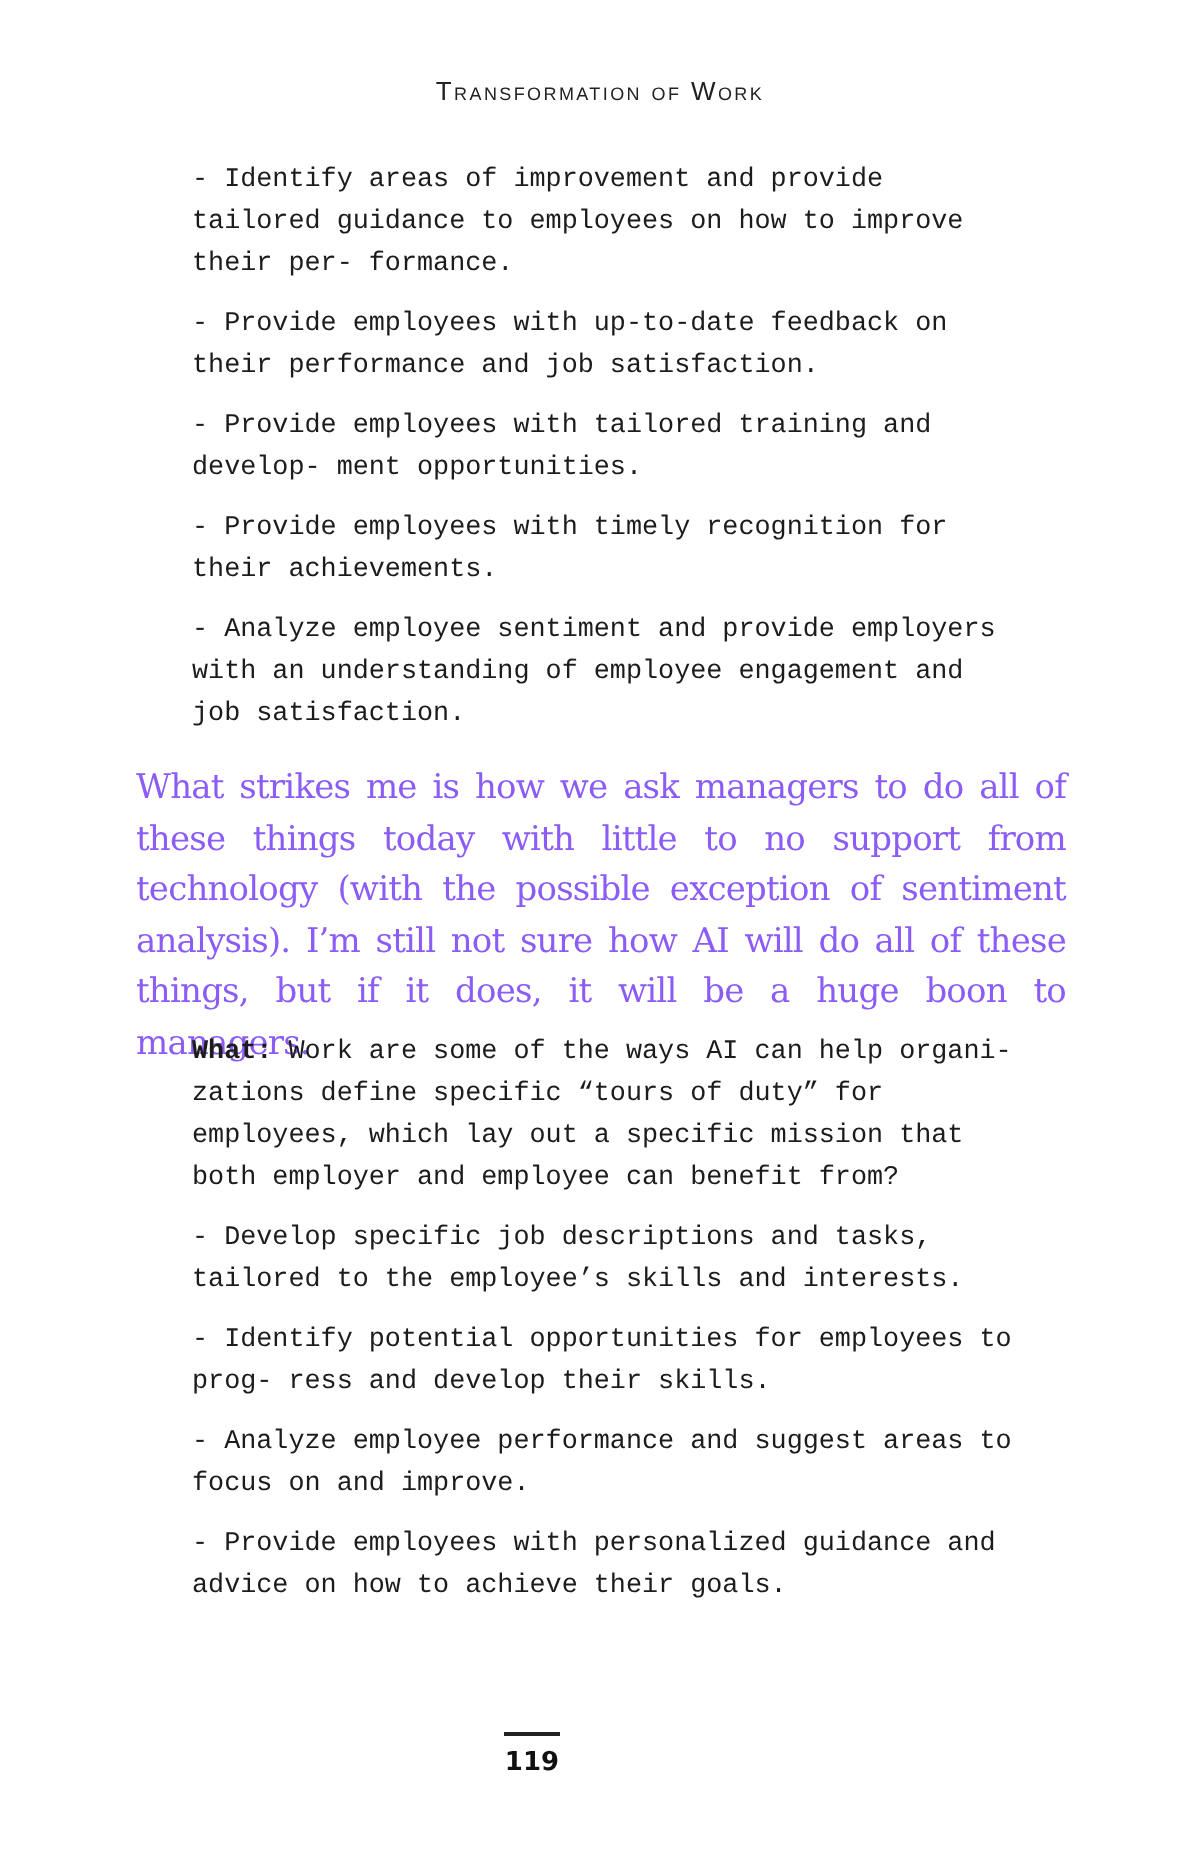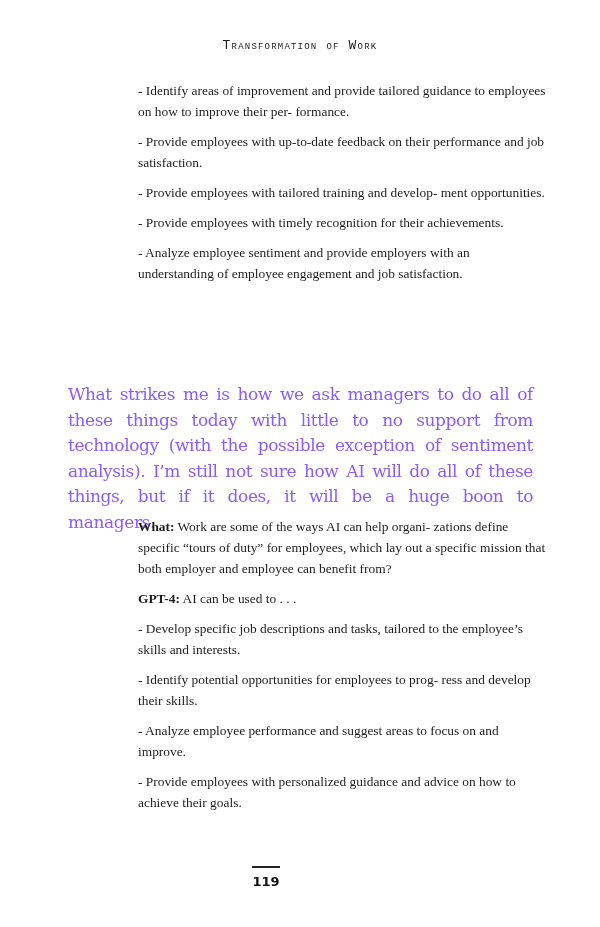--- a/index.html
+++ b/index.html
@@ -1,22 +1,22 @@
 <!DOCTYPE html>
 <html><head>
 <meta charset="utf-8">
 <style>
   html, body { margin: 0; padding: 0; background: #ffffff; }
   body { width: 600px; height: 927px; position: relative; overflow: hidden; color: #1a1a1a; }
   .header {
     position: absolute; top: 38px; left: 0; width: 600px; text-align: center;
-    font-family: Liberation Mono, monospace; font-size: 13px; letter-spacing: 1.2px;
+    font-family: Liberation Sans, sans-serif; font-size: 13px; letter-spacing: 1.2px;
     font-variant: small-caps; color: #222;
   }
-  .block { position: absolute; left: 96px; width: 410px; font-family: Liberation Serif, serif; font-size: 13.4px; line-height: 21px; color: #1c1c1c; margin-left: 42px; }
+  .block { position: absolute; left: 96px; width: 410px; font-family: Liberation Mono, monospace; font-size: 13.4px; line-height: 21px; color: #1c1c1c; }
   .para { margin: 0 0 9px 0; }
   .body-text {
     position: absolute; left: 68px; width: 465px; top: 382px;
     font-family: "DejaVu Serif", serif; font-size: 17px; line-height: 25.5px;
     text-align: justify; color: #8b5cf6; letter-spacing: -0.4px;
   }
   .speaker { font-weight: bold; }
   .folio { position: absolute; top: 866px; left: 0; width: 532px; text-align: center; }
   .folio-rule { width: 28px; height: 1.5px; background: #222; margin: 0 auto 6px auto; }
   .folio-num { font-family: "DejaVu Sans", sans-serif; font-weight: bold; font-size: 13px; color: #111; }
@@ -31,21 +31,20 @@
   <p class="para">- Provide employees with up-to-date feedback on their performance and job satisfaction.</p>
   <p class="para">- Provide employees with tailored training and develop- ment opportunities.</p>
   <p class="para">- Provide employees with timely recognition for their achievements.</p>
   <p class="para">- Analyze employee sentiment and provide employers with an understanding of employee engagement and job satisfaction.</p>
 </div>
 
 <div class="body-text">What strikes me is how we ask managers to do all of these things today with little to no support from technology (with the possible exception of sentiment analysis). I’m still not sure how AI will do all of these things, but if it does, it will be a huge boon to managers.</div>
 
 <div class="block" style="top:516px;">
   <p class="para"><span class="speaker">What:</span><span> Work are some of the ways AI can help organi- zations define specific “tours of duty” for employees, which lay out a specific mission that both employer and employee can benefit from?</span></p>
-  <p class="para"><span class="speaker">GPT-4:</span><span> AI can be used to . . .</span></p>
   <p class="para">- Develop specific job descriptions and tasks, tailored to the employee’s skills and interests.</p>
   <p class="para">- Identify potential opportunities for employees to prog- ress and develop their skills.</p>
   <p class="para">- Analyze employee performance and suggest areas to focus on and improve.</p>
   <p class="para">- Provide employees with personalized guidance and advice on how to achieve their goals.</p>
 </div>
 
 <div class="folio">
   <div class="folio-rule"></div>
   <div class="folio-num">119</div>
 </div>

